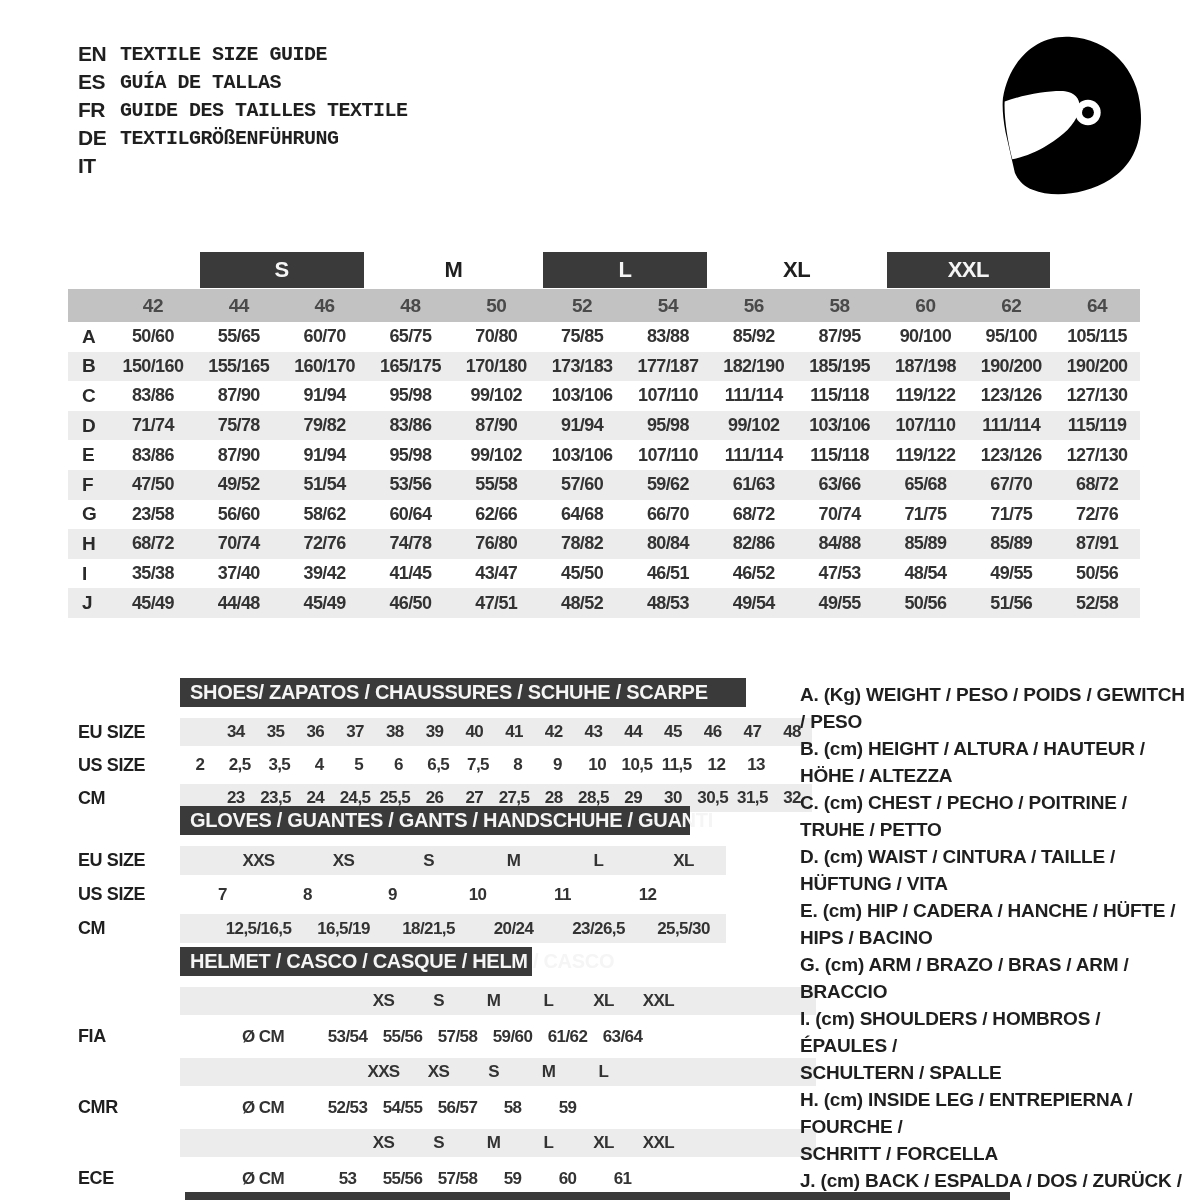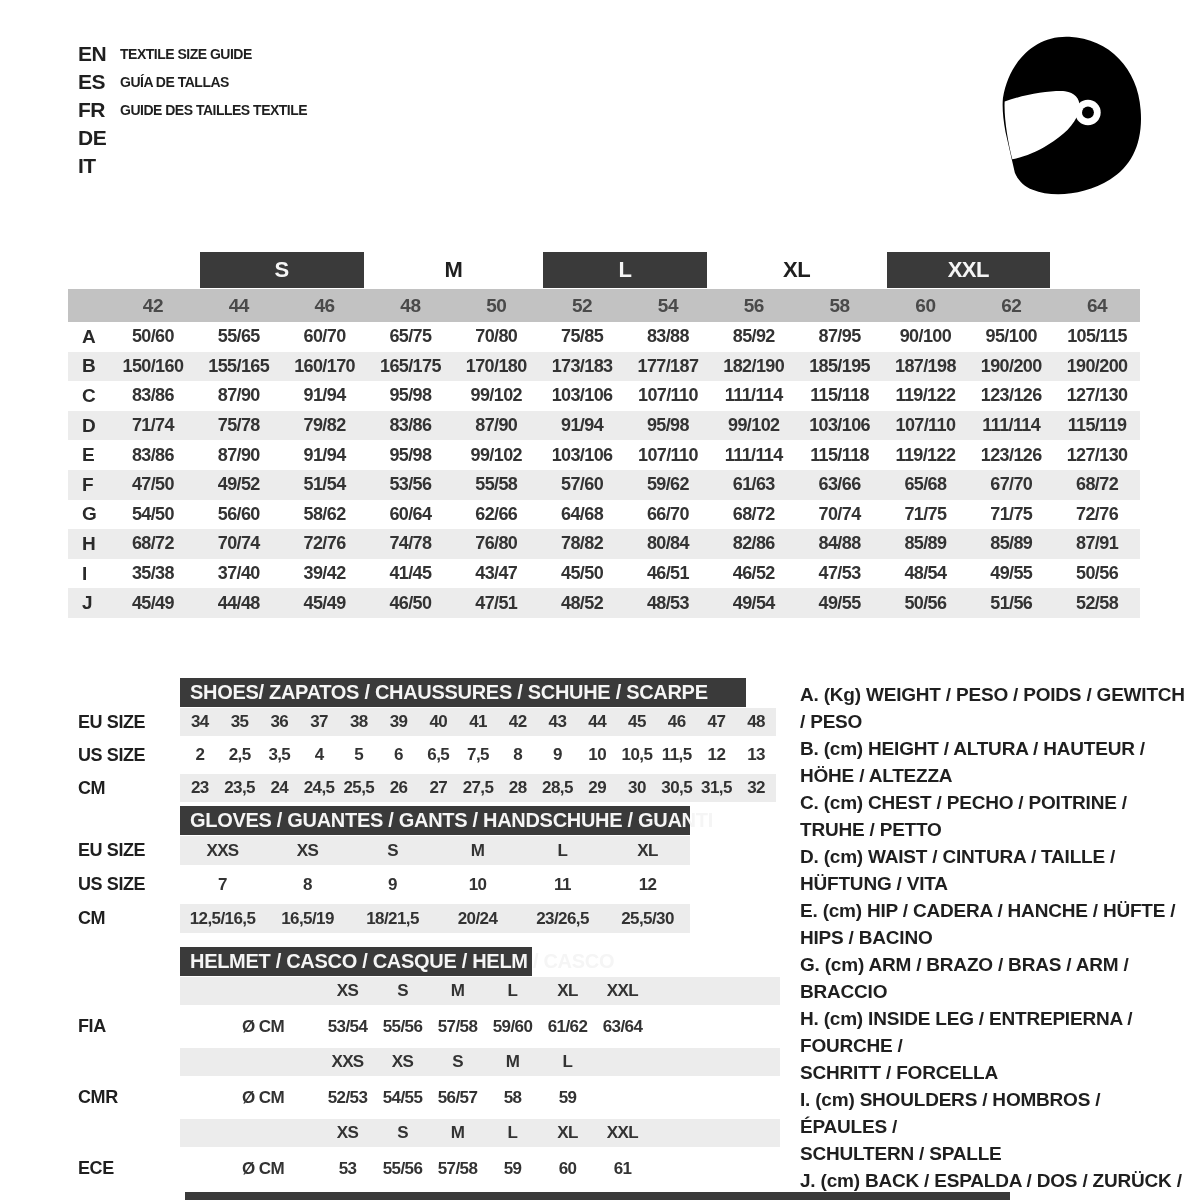--- a/index.html
+++ b/index.html
@@ -6,48 +6,48 @@
   body{
     width:1200px;height:1200px;position:relative;background:#ffffff;
     font-family:"Liberation Sans","DejaVu Sans",sans-serif;
     font-weight:bold;color:#1f1f1f;overflow:hidden;
     -webkit-font-smoothing:antialiased;
   }
   
   .lang-header{position:absolute;left:78px;top:40px;}
   .lang-row{display:flex;height:28px;align-items:center;}
   .lang-code{width:42px;font-size:21px;letter-spacing:-0.5px;}
-  .lang-title{font-size:14px;letter-spacing:-0.5px;}
+  .lang-title{font-size:20px;letter-spacing:-0.5px;font-family:Liberation Mono, monospace;}
   
   .helmet-icon{position:absolute;left:980px;top:30px;width:170px;height:170px;}
   
   .size-table{position:absolute;left:68px;top:252px;width:1072px;}
   .st-grid{display:grid;grid-template-columns:42px repeat(12,1fr);}
   .group-row{height:36px;}
   .group-label{display:flex;align-items:center;justify-content:center;
     font-size:22px;letter-spacing:-0.5px;color:#1f1f1f;}
   .group-label.boxed{background:#3a3a3a;color:#f5f5f5;margin:0 4px;}
   .number-row{background:#c2c2c2;height:33px;margin-top:1px;}
   .number-row div{display:flex;align-items:center;justify-content:center;
     font-size:19px;color:#4a4a4a;letter-spacing:-0.5px;}
   .st-row{height:29.6px;align-items:center;}
   .st-row.alt{background:#ececec;}
   .st-row .st-label{padding-left:14px;font-size:19px;color:#2a2a2a;}
   .st-row .st-val{text-align:center;font-size:18px;color:#333;letter-spacing:-0.6px;white-space:nowrap;}
   
   .section{position:absolute;left:78px;}
   .sec-header{margin-left:102px;height:29px;background:#3a3a3a;color:#f5f5f5;
     display:flex;align-items:center;padding-left:10px;font-size:20px;
-    letter-spacing:-0.3px;box-sizing:border-box;margin-bottom:1px;white-space:nowrap;}
+    letter-spacing:-0.3px;box-sizing:border-box;margin-bottom:11px;white-space:nowrap;}
   .sec-row{display:flex;height:28px;margin-bottom:5px;}
   .sec-row.tall{height:33px;}
   .row-label{width:102px;display:flex;align-items:center;font-size:18px;
     color:#1f1f1f;letter-spacing:-0.4px;flex:none;}
   .row-cells{display:grid;align-items:center;}
-  .row-cells.shaded{background:#ececec;}
+  .row-cells.shaded{background:#ececec;padding-left:36px;}
   .row-cells div{text-align:center;font-size:17px;color:#333;letter-spacing:-0.6px;white-space:nowrap;}
   .shoes-cells{width:596px;grid-template-columns:repeat(15,1fr);}
   .gloves-cells{width:510px;grid-template-columns:repeat(6,1fr);}
   .helmet-cells{width:600px;grid-template-columns:140px repeat(6,55px) 1fr;}
   .helmet-cells .unit{text-align:left;padding-left:62px;}
   .shoes-sec{top:678px;}
   .shoes-sec .sec-header{width:566px;}
   .gloves-sec{top:806px;}
   .gloves-sec .sec-header{width:510px;}
   .gloves-sec .sec-row{height:29px;}
@@ -71,20 +71,21 @@
     <div class="lang-row">
       <span class="lang-code">ES</span>
       <span class="lang-title">GUÍA DE TALLAS</span>
     </div>
     <div class="lang-row">
       <span class="lang-code">FR</span>
       <span class="lang-title">GUIDE DES TAILLES TEXTILE</span>
     </div>
     <div class="lang-row">
       <span class="lang-code">DE</span>
+      <span class="lang-title">TEXTILGRÖßENFÜHRUNG</span>
     </div>
     <div class="lang-row">
       <span class="lang-code">IT</span>
     </div>
   </div>
 
 <div class="helmet-icon">
   <svg viewBox="0 0 200 200" width="170" height="170">
     <path fill="#000000" d="M105 8 C152 10 186 46 189 94 C192 132 179 160 153 176 C124 194 86 198 62 188 C52 184 45 177 41 168 L30 120 C27 104 26 90 27 80 C34 38 64 6 105 8 Z"></path>
     <path fill="#ffffff" d="M29 84 C52 76 82 71 100 72 C114 74 120 84 116 97 C111 112 98 124 80 135 C66 144 50 150 38 152 C33 132 28 104 29 84 Z"></path>
@@ -202,21 +203,21 @@
         <div class="st-val">57/60</div>
         <div class="st-val">59/62</div>
         <div class="st-val">61/63</div>
         <div class="st-val">63/66</div>
         <div class="st-val">65/68</div>
         <div class="st-val">67/70</div>
         <div class="st-val">68/72</div>
       </div>
       <div class="st-grid st-row">
         <div class="st-label">G</div>
-        <div class="st-val">54/50</div>
+        <div class="st-val">23/58</div>
         <div class="st-val">56/60</div>
         <div class="st-val">58/62</div>
         <div class="st-val">60/64</div>
         <div class="st-val">62/66</div>
         <div class="st-val">64/68</div>
         <div class="st-val">66/70</div>
         <div class="st-val">68/72</div>
         <div class="st-val">70/74</div>
         <div class="st-val">71/75</div>
         <div class="st-val">71/75</div>
@@ -453,20 +454,20 @@
     </div>
 </div>
 
 <div class="legend">
     <div class="legend-item">A. (Kg) WEIGHT / PESO / POIDS / GEWITCH / PESO</div>
     <div class="legend-item">B. (cm) HEIGHT / ALTURA / HAUTEUR / HÖHE / ALTEZZA</div>
     <div class="legend-item">C. (cm) CHEST / PECHO / POITRINE / TRUHE / PETTO</div>
     <div class="legend-item">D. (cm) WAIST / CINTURA / TAILLE / HÜFTUNG / VITA</div>
     <div class="legend-item">E. (cm) HIP / CADERA / HANCHE / HÜFTE / HIPS /  BACINO</div>
     <div class="legend-item">G. (cm) ARM / BRAZO / BRAS / ARM / BRACCIO</div>
+    <div class="legend-item">I. (cm) SHOULDERS / HOMBROS / ÉPAULES /
+SCHULTERN / SPALLE</div>
     <div class="legend-item">H. (cm) INSIDE LEG / ENTREPIERNA / FOURCHE /
 SCHRITT / FORCELLA</div>
-    <div class="legend-item">I. (cm) SHOULDERS / HOMBROS / ÉPAULES /
-SCHULTERN / SPALLE</div>
     <div class="legend-item">J. (cm) BACK / ESPALDA / DOS / ZURÜCK / INDIETRO</div>
   </div>
 
 <div class="bottom-bar"></div>
 
 </body></html>

